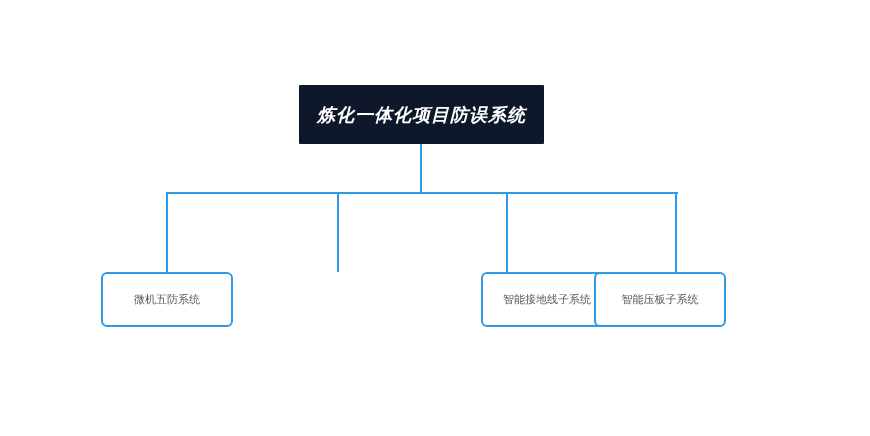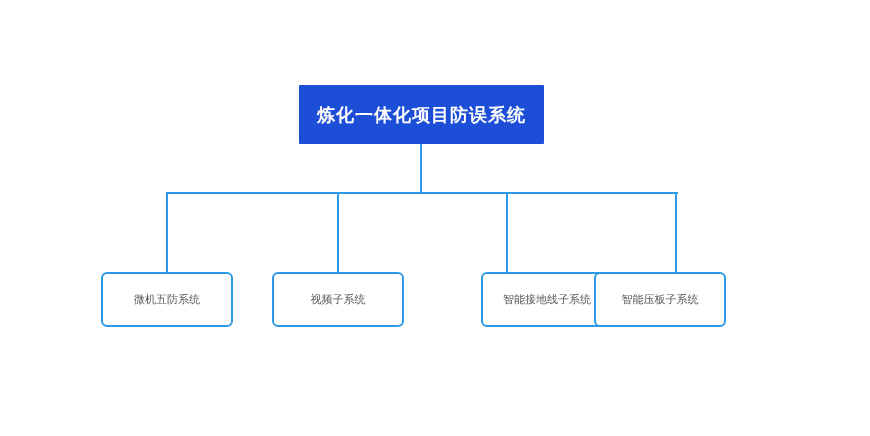--- a/index.html
+++ b/index.html
@@ -21,26 +21,27 @@
     align-items: center;
     justify-content: center;
     box-sizing: border-box;
     text-align: center;
   }
   .root-node {
     left: 299px;
     top: 85px;
     width: 245px;
     height: 59px;
-    background: #1d4ed8;
+    background: #0f172a;
     color: #ffffff;
     font-size: 18px;
     font-weight: bold;
     letter-spacing: 1px;
     border-radius: 1px;
+    font-style: italic;
   }
   .child-node {
     top: 272px;
     width: 132px;
     height: 55px;
     background: #ffffff;
     border: 2px solid #2E9AE6;
     border-radius: 6px;
     color: #595959;
     font-size: 11px;
@@ -87,23 +88,20 @@
   <div class="line drop drop-3"></div>
   <div class="line drop drop-4"></div>
 
   <div class="node root-node">
     <span>炼化一体化项目防误系统</span>
   </div>
 
   <div class="node child-node child-1">
     <span>微机五防系统</span>
   </div>
-  <div class="node child-node child-2">
-    <span>视频子系统</span>
-  </div>
   <div class="node child-node child-3">
     <span>智能接地线子系统</span>
   </div>
   <div class="node child-node child-4">
     <span>智能压板子系统</span>
   </div>
 
 </div>
 
 </body></html>

